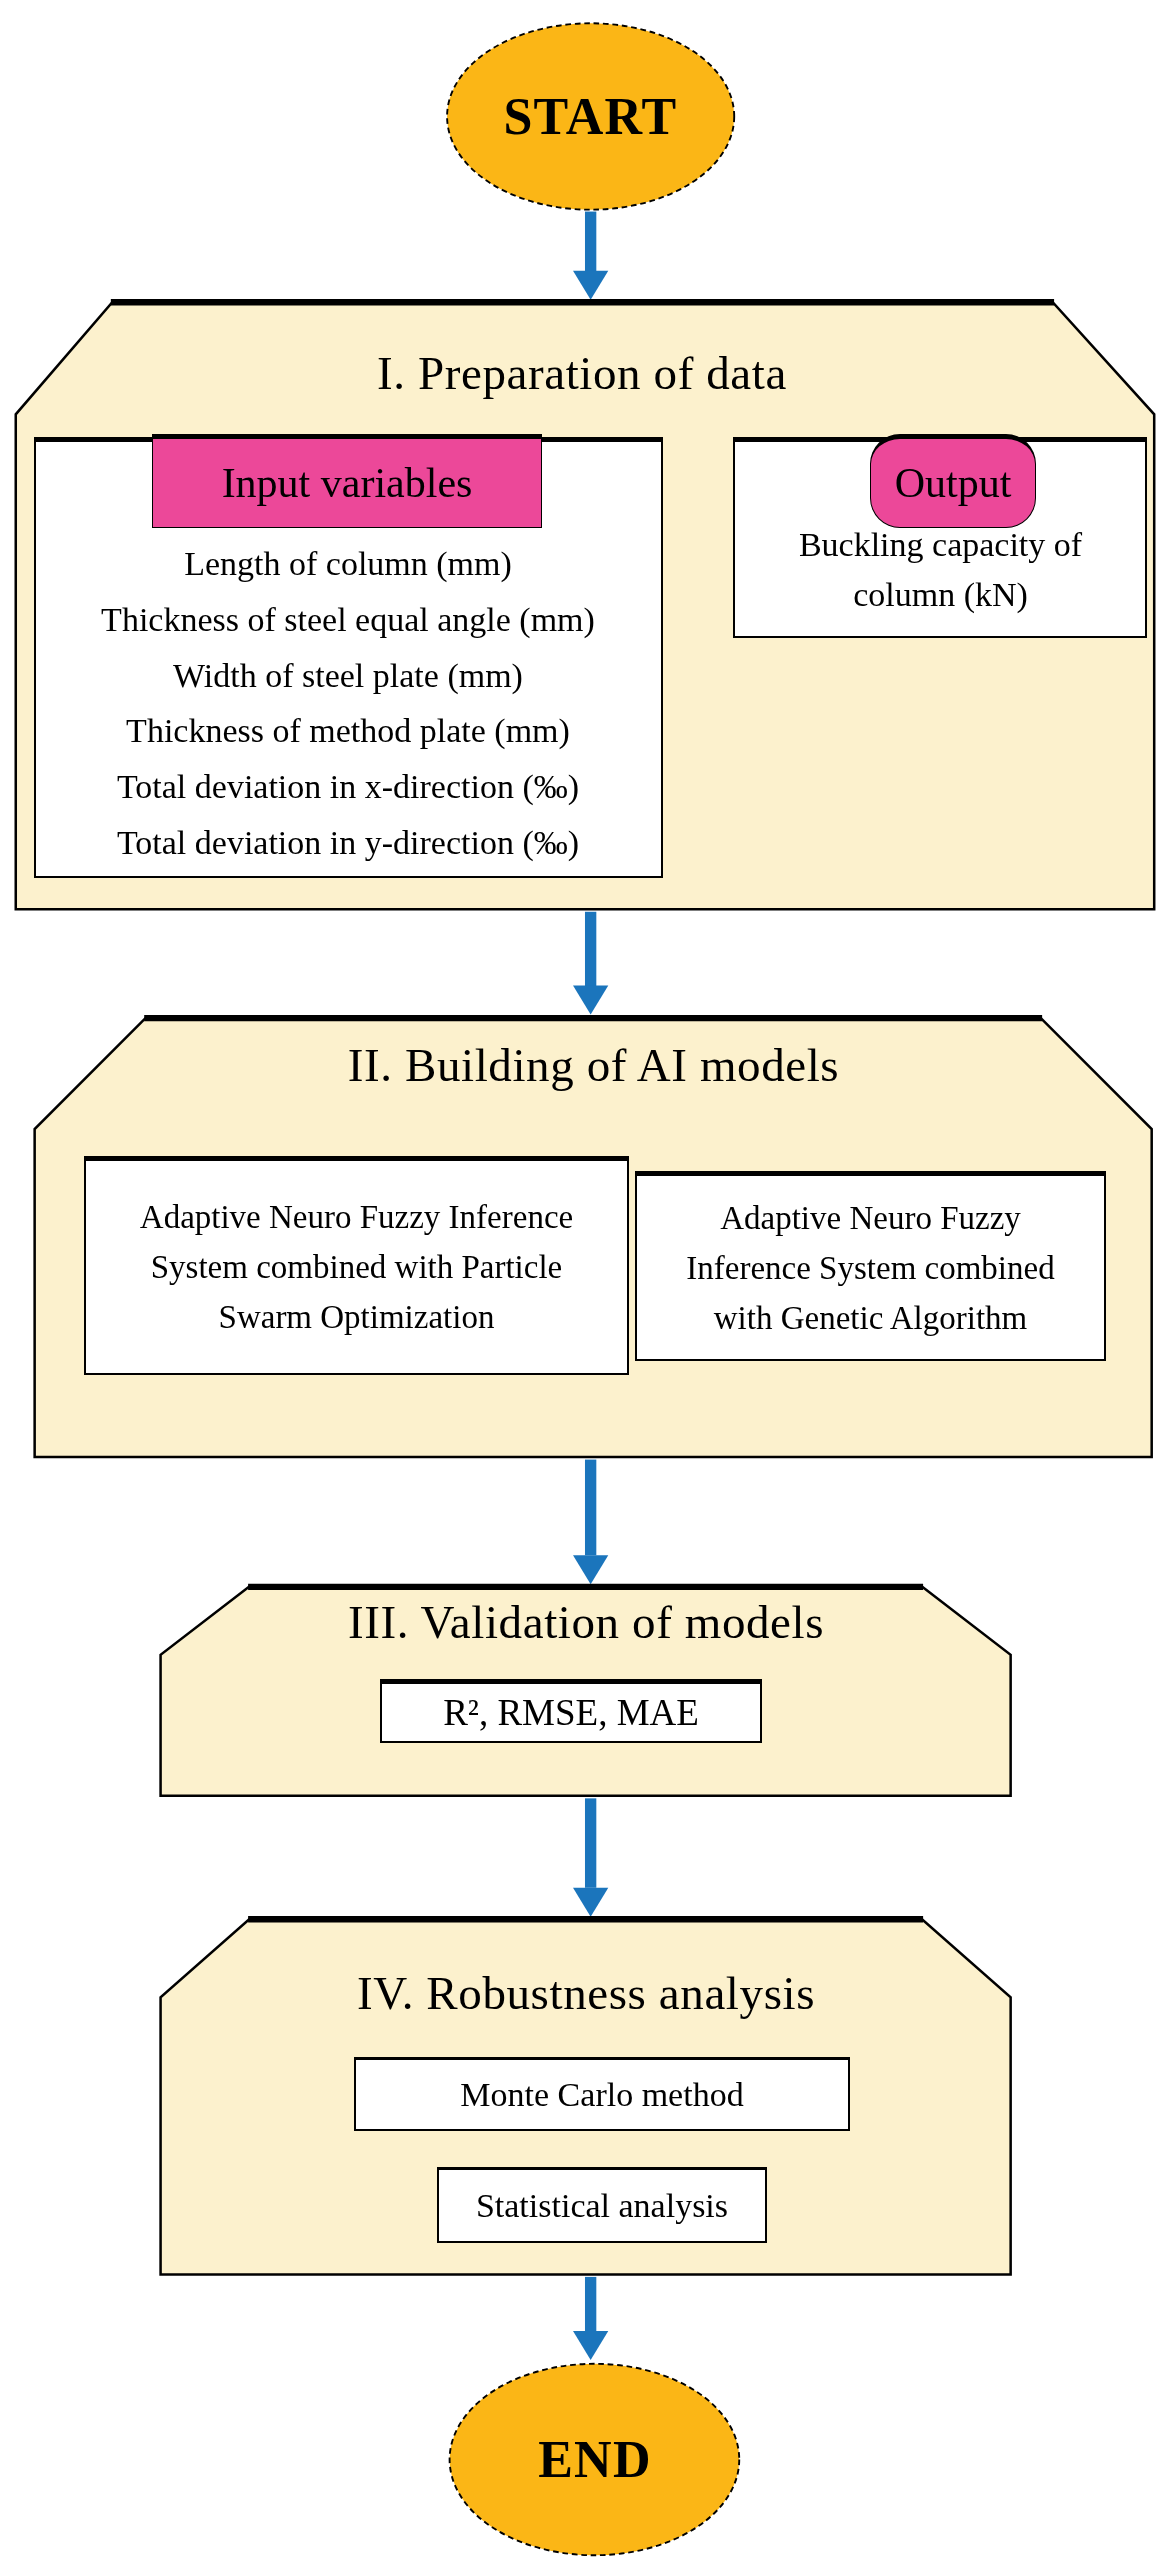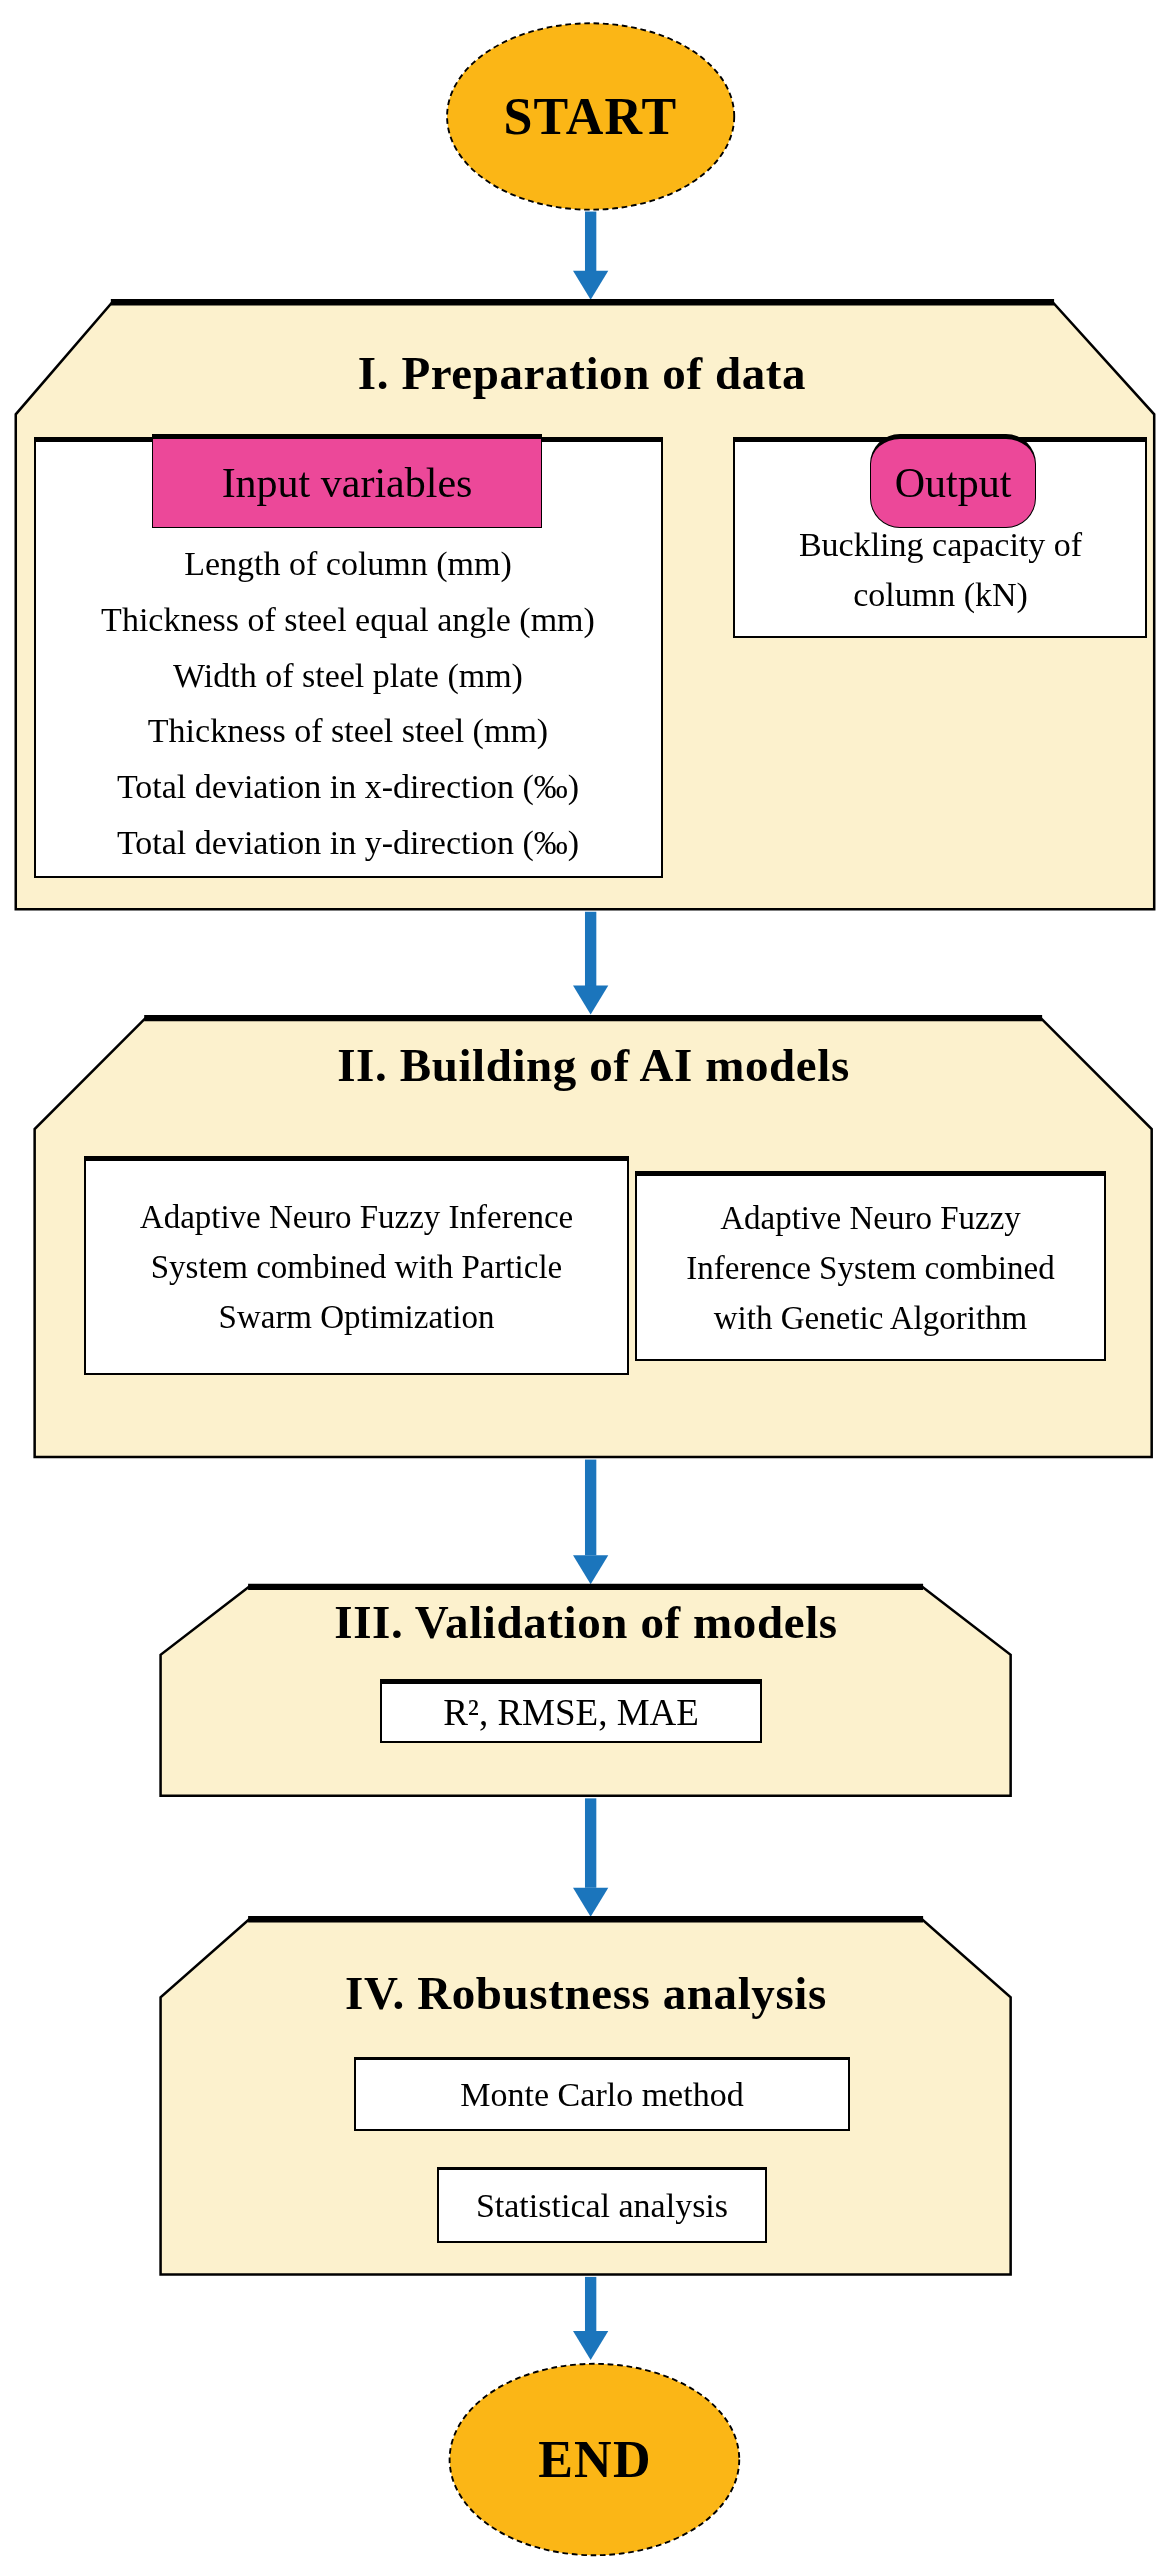--- a/index.html
+++ b/index.html
@@ -8,21 +8,21 @@
     width: 1175px;
     height: 2576px;
     background: #ffffff;
     font-family: "Liberation Serif", serif;
     color: #000;
     overflow: hidden;
   }
   .layer { position: absolute; left: 0; top: 0; }
   .abs { position: absolute; box-sizing: border-box; }
   .flex { display: flex; align-items: center; justify-content: center; text-align: center; }
-  .title { font-weight: bold; font-size: 47px; letter-spacing: 0.6px; }
+  .title { font-weight: normal; font-size: 47px; letter-spacing: 0.6px; }
   .terminal-label { font-weight: bold; font-size: 52px; letter-spacing: 1.3px; }
   .whitebox {
     background: #ffffff;
     border: 2.5px solid #000;
     border-top-width: 5px;
   }
   .chip {
     background: #ec4899;
     border: 1.9px solid #000;
     border-top-width: 5px;
@@ -85,21 +85,21 @@
   <div class="abs flex terminal-label" style="left:447px; top:38px; width:287px; height:156px;">START</div>
 
   <div class="abs flex title" style="left:113px; top:341px; width:938px; height:63px;">I. Preparation of data</div>
 
   <div class="abs whitebox" style="left:34px; top:437px; width:629px; height:441px;"></div>
 
   <div class="abs listcol" style="left:40px; top:536px; width:616px; height:335px;">
     <div class="listrow">Length of column (mm)</div>
     <div class="listrow">Thickness of steel equal angle (mm)</div>
     <div class="listrow">Width of steel plate (mm)</div>
-    <div class="listrow">Thickness of steel steel (mm)</div>
+    <div class="listrow">Thickness of method plate (mm)</div>
     <div class="listrow">Total deviation in x-direction (‰)</div>
     <div class="listrow">Total deviation in y-direction (‰)</div>
   </div>
 
   <div class="abs flex chip" style="left:152px; top:434px; width:390px; height:94px;">Input variables</div>
 
   <div class="abs whitebox" style="left:733px; top:437px; width:414px; height:201px;"></div>
 
   <div class="abs flex bodytext" style="left:752px; top:510px; width:377px; height:120px;">Buckling capacity of column (kN)</div>
 

